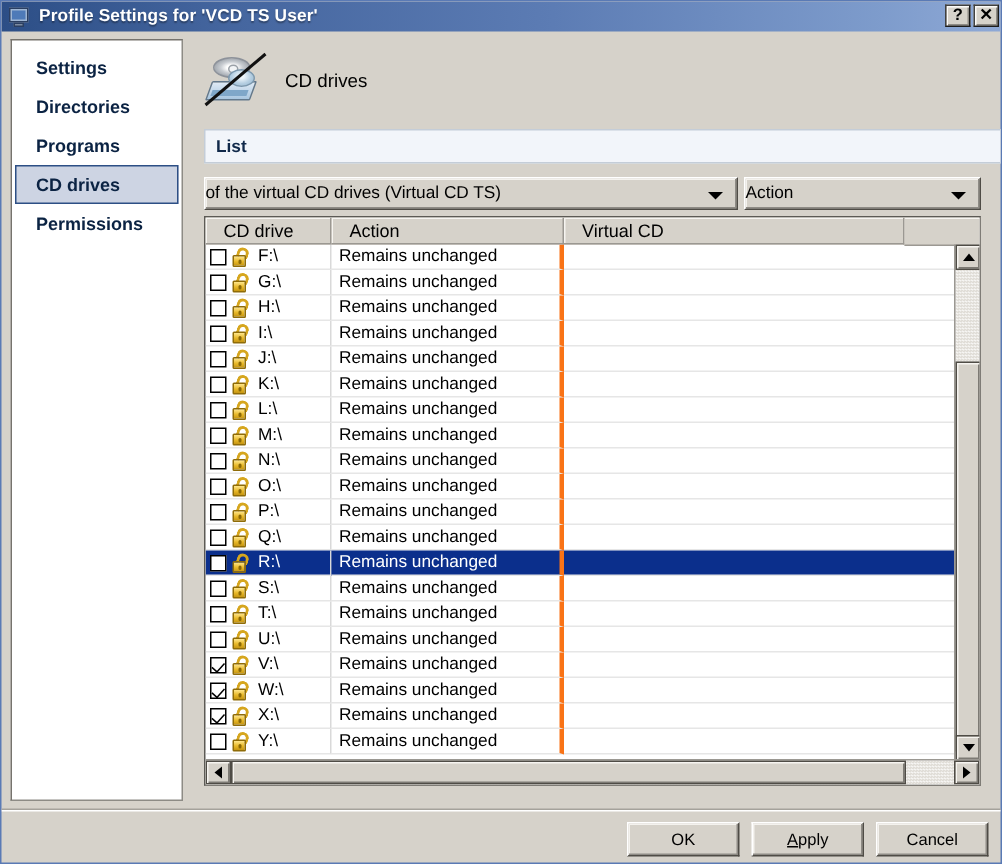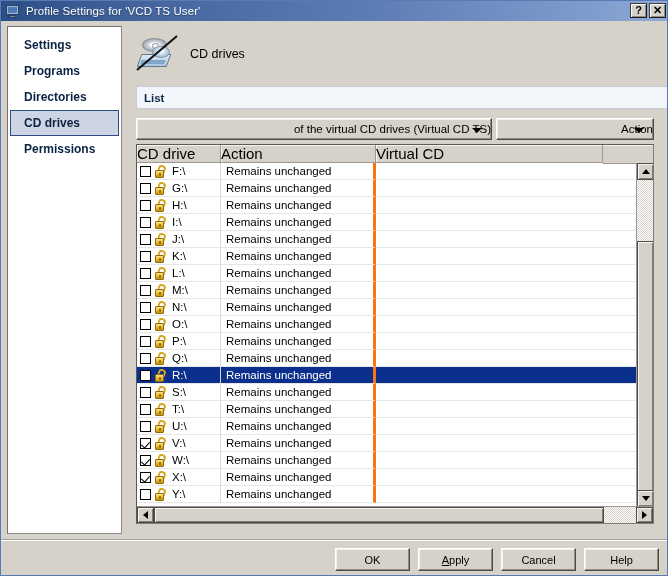--- a/index.html
+++ b/index.html
@@ -62,21 +62,21 @@
   #title-icon .base {
     position: absolute;
     left: 4px; top: 12px;
     width: 7px; height: 3px;
     background: #7d8ba0;
     border: 1px solid #2b3f62;
     box-sizing: border-box;
   }
   #title-text {
     color: #ffffff;
-    font-weight: normal;
+    font-weight: bold;
     font-size: 11.5px;
     white-space: nowrap;
     text-shadow: 0 1px 1px rgba(0,0,0,.35);
     letter-spacing: .1px;
   }
   #title-buttons {
     position: absolute;
     right: 3px; top: 2px;
     display: flex;
     gap: 2px;
@@ -236,21 +236,21 @@
     position: absolute;
     height: 22px;
     background: #d6d2ca;
     border: 1px solid #ffffff;
     border-right-color: #4f4c46;
     border-bottom-color: #4f4c46;
     box-shadow: inset -1px -1px 0 #8e8b85, inset 1px 1px 0 #f4f2ee;
     box-sizing: border-box;
     display: flex;
     align-items: center;
-    justify-content: flex-end;
+    justify-content: flex-start;
     font-size: 11.5px;
     color: #000;
     cursor: default;
   }
   #combo-source { left: 7px; top: 92px; width: 356px; }
   #combo-action { left: 367px; top: 92px; width: 158px; }
   .combo .arrow {
     position: absolute;
     right: 9px; top: 9px;
     width: 0; height: 0;
@@ -283,22 +283,22 @@
   }
   .lv-col {
     height: 18px;
     box-sizing: border-box;
     background: #d6d2ca;
     border-right: 1px solid #9b9892;
     border-bottom: 1px solid #9b9892;
     box-shadow: inset 1px 1px 0 #f6f4f0;
     display: flex;
     align-items: center;
-    padding-left: 0;
-    font-size: 15px;
+    padding-left: 12px;
+    font-size: 12px;
     color: #000;
     cursor: default;
     overflow: hidden;
     white-space: nowrap;
   }
   .lv-col.c0 { width: 84px; }
   .lv-col.c1 { width: 155px; }
   .lv-col.c2 { width: 227px; }
   #lv-head-spacer {
     flex: 1;
@@ -551,22 +551,22 @@
     <div id="title-buttons">
       <div class="title-btn">?</div>
       <div class="title-btn">✕</div>
     </div>
   </div>
 
   <div id="body-area">
 
     <div id="sidebar">
       <div class="side-item">Settings</div>
+      <div class="side-item">Directories</div>
       <div class="side-item">Programs</div>
-      <div class="side-item">Directories</div>
       <div class="side-item selected">CD drives</div>
       <div class="side-item">Permissions</div>
     </div>
 
     <div id="right-panel">
 
       <div id="page-head">
         <div id="cd-icon">
           <div class="disc"></div>
           <div class="drive-body"></div>
@@ -866,17 +866,16 @@
       </div>
     </div>
 
     <div id="footer-sep"></div>
     <div id="footer">
       <div class="dlg-btn">OK</div>
       <div class="dlg-btn">
           <span id="apply-label"><u>A</u>pply</span>
         </div>
       <div class="dlg-btn">Cancel</div>
-      <div class="dlg-btn">Help</div>
     </div>
 
   </div>
 </div>
 
 </body></html>

